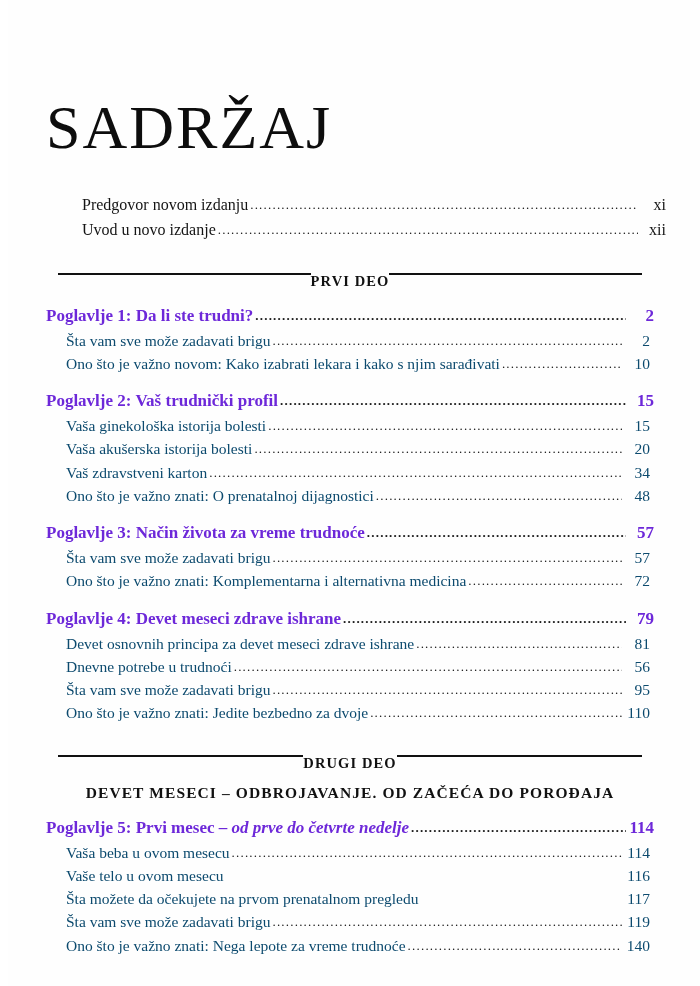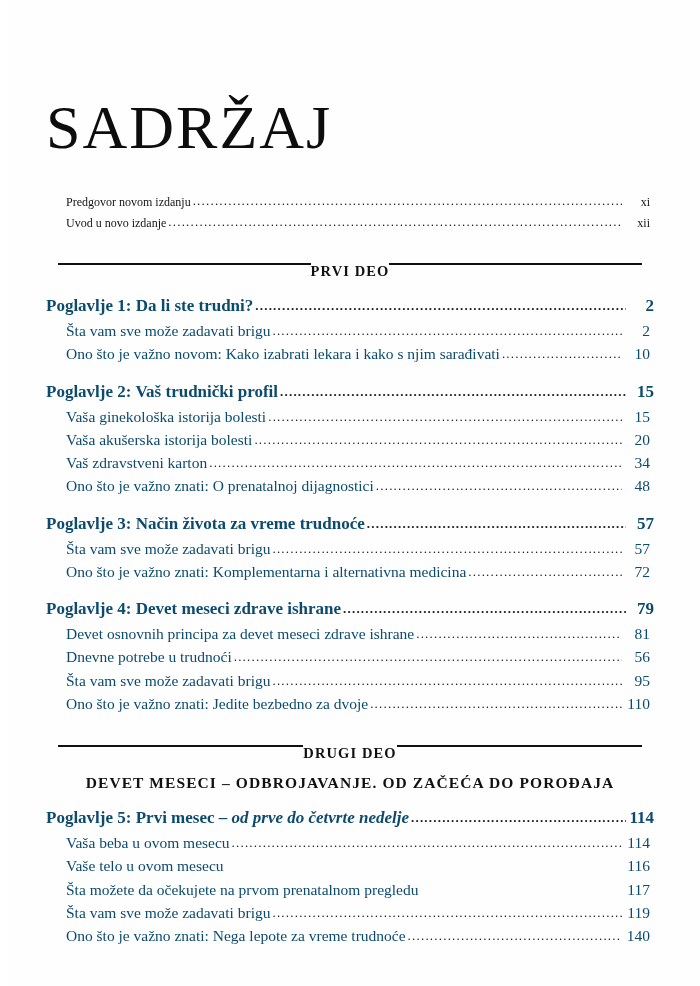--- a/index.html
+++ b/index.html
@@ -68,23 +68,23 @@
   .entry .leader.blank::after { content: ""; }
   .entry .page-no {
     flex: 0 0 auto;
     text-align: right;
     min-width: 26px;
     white-space: nowrap;
   }
 
   
   .front {
-    margin-left: 20px;
+    margin-left: 36px;
     width: 584px;
-    font-size: 12px;
+    font-size: 16px;
     line-height: 1.58;
     color: #141414;
   }
 
   
   .part {
     margin-top: 30px;
     margin-bottom: 16px;
     text-align: center;
   }
@@ -116,21 +116,21 @@
     margin-right: auto;
   }
 
   
   .chapter {
     margin-top: 16px;
   }
   .chapter .chapter-row {
     font-size: 17px;
     font-weight: bold;
-    color: #0c4a6e;
+    color: #6d28d9;
     width: 608px;
   }
   .chapter .chapter-row .page-no { font-weight: bold; }
   .chapter .chapter-row em {
     font-style: italic;
     font-weight: bold;
   }
   .subitems {
     margin-top: 3px;
   }

